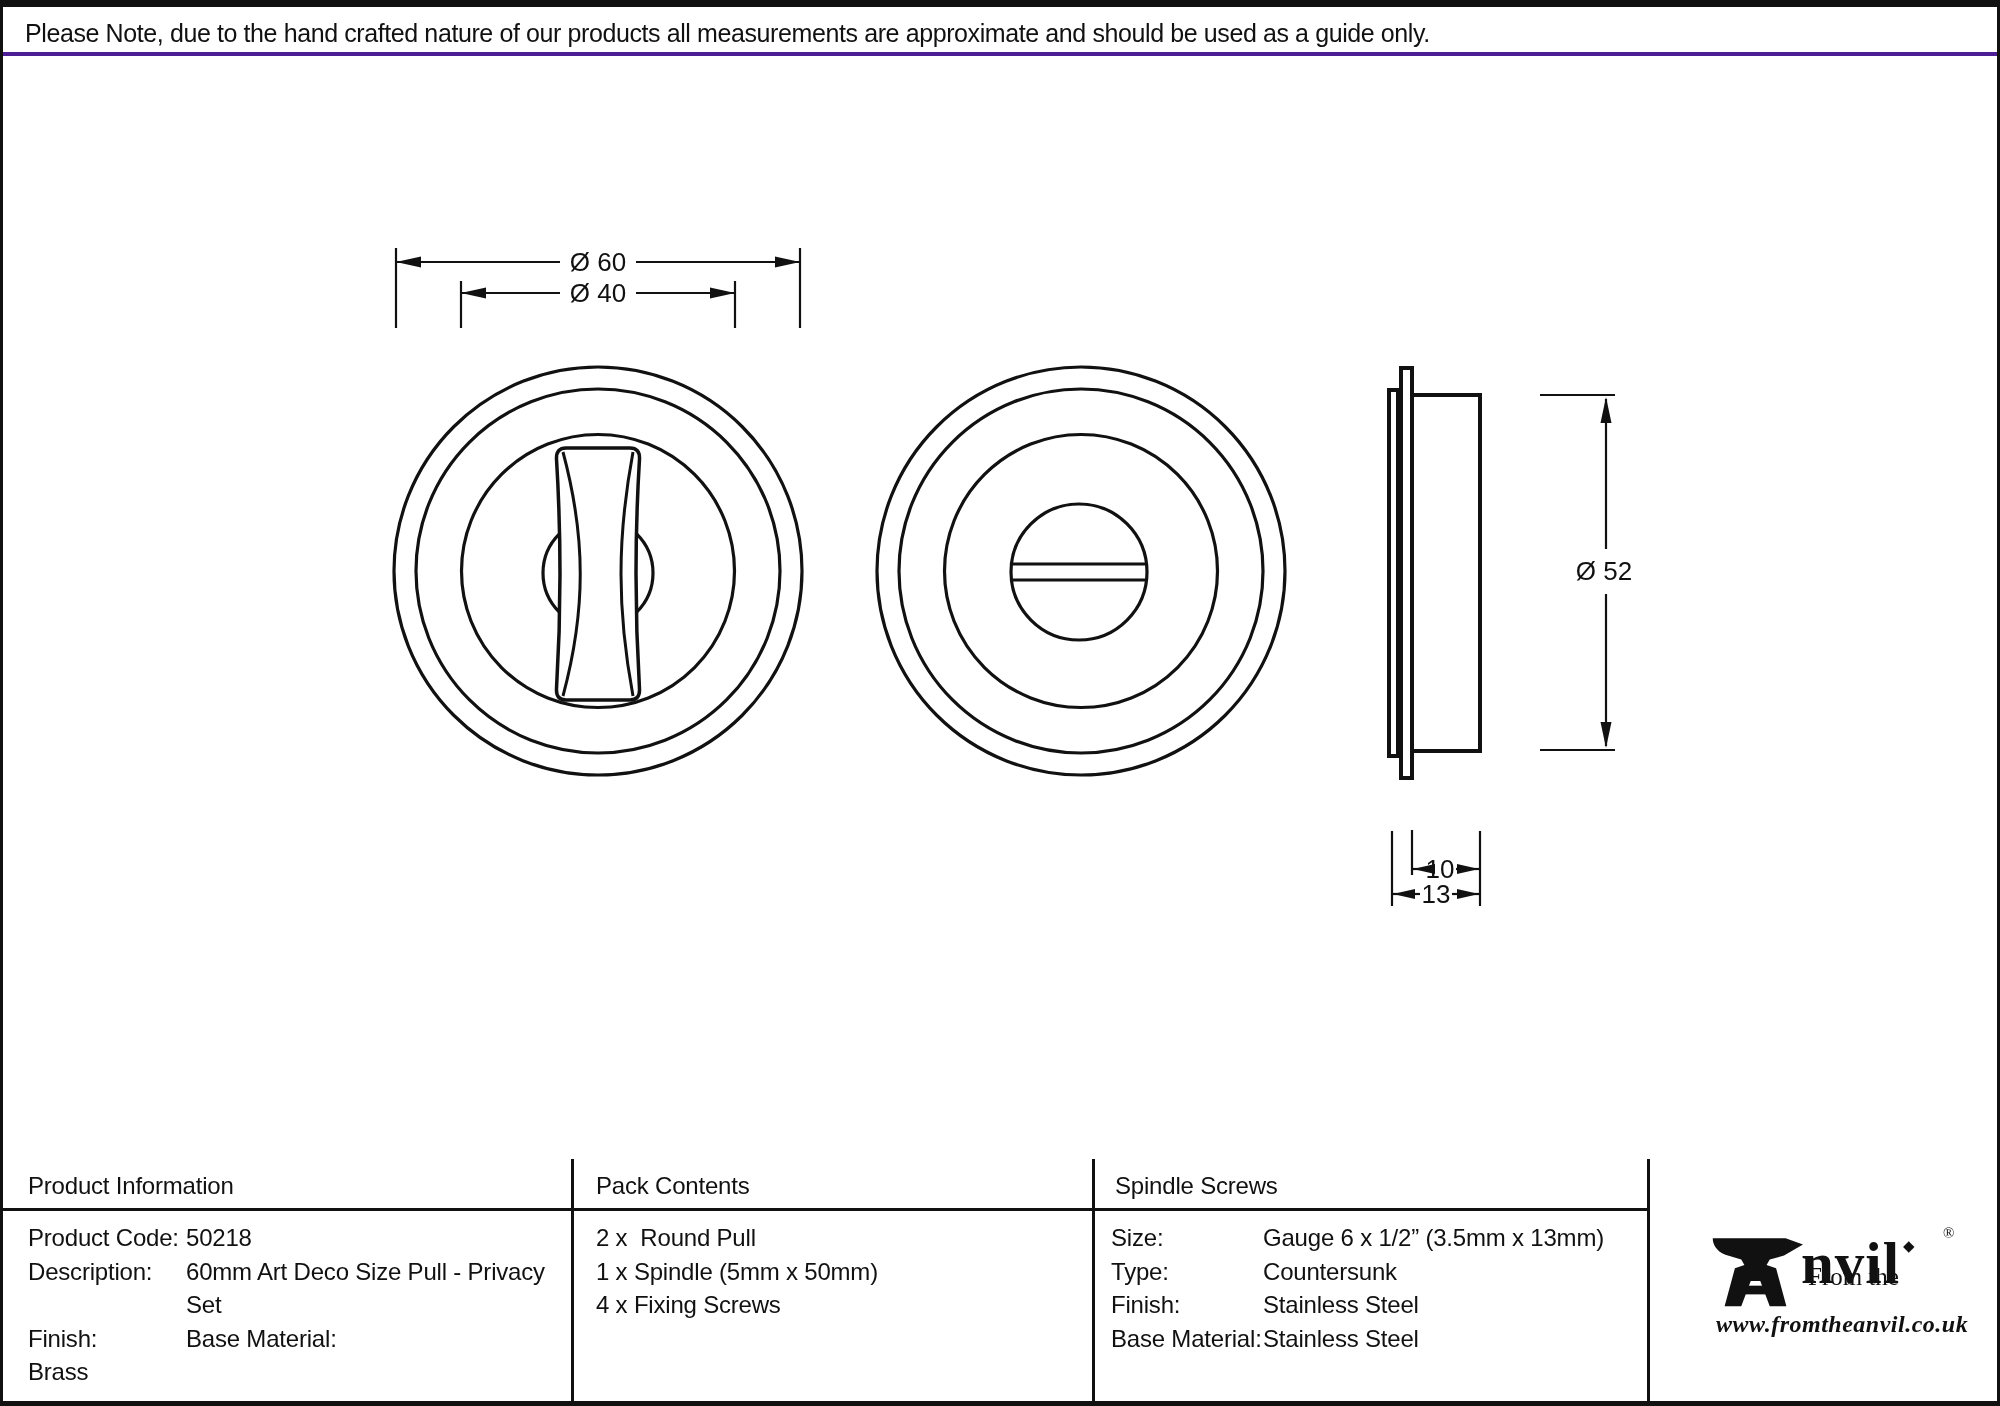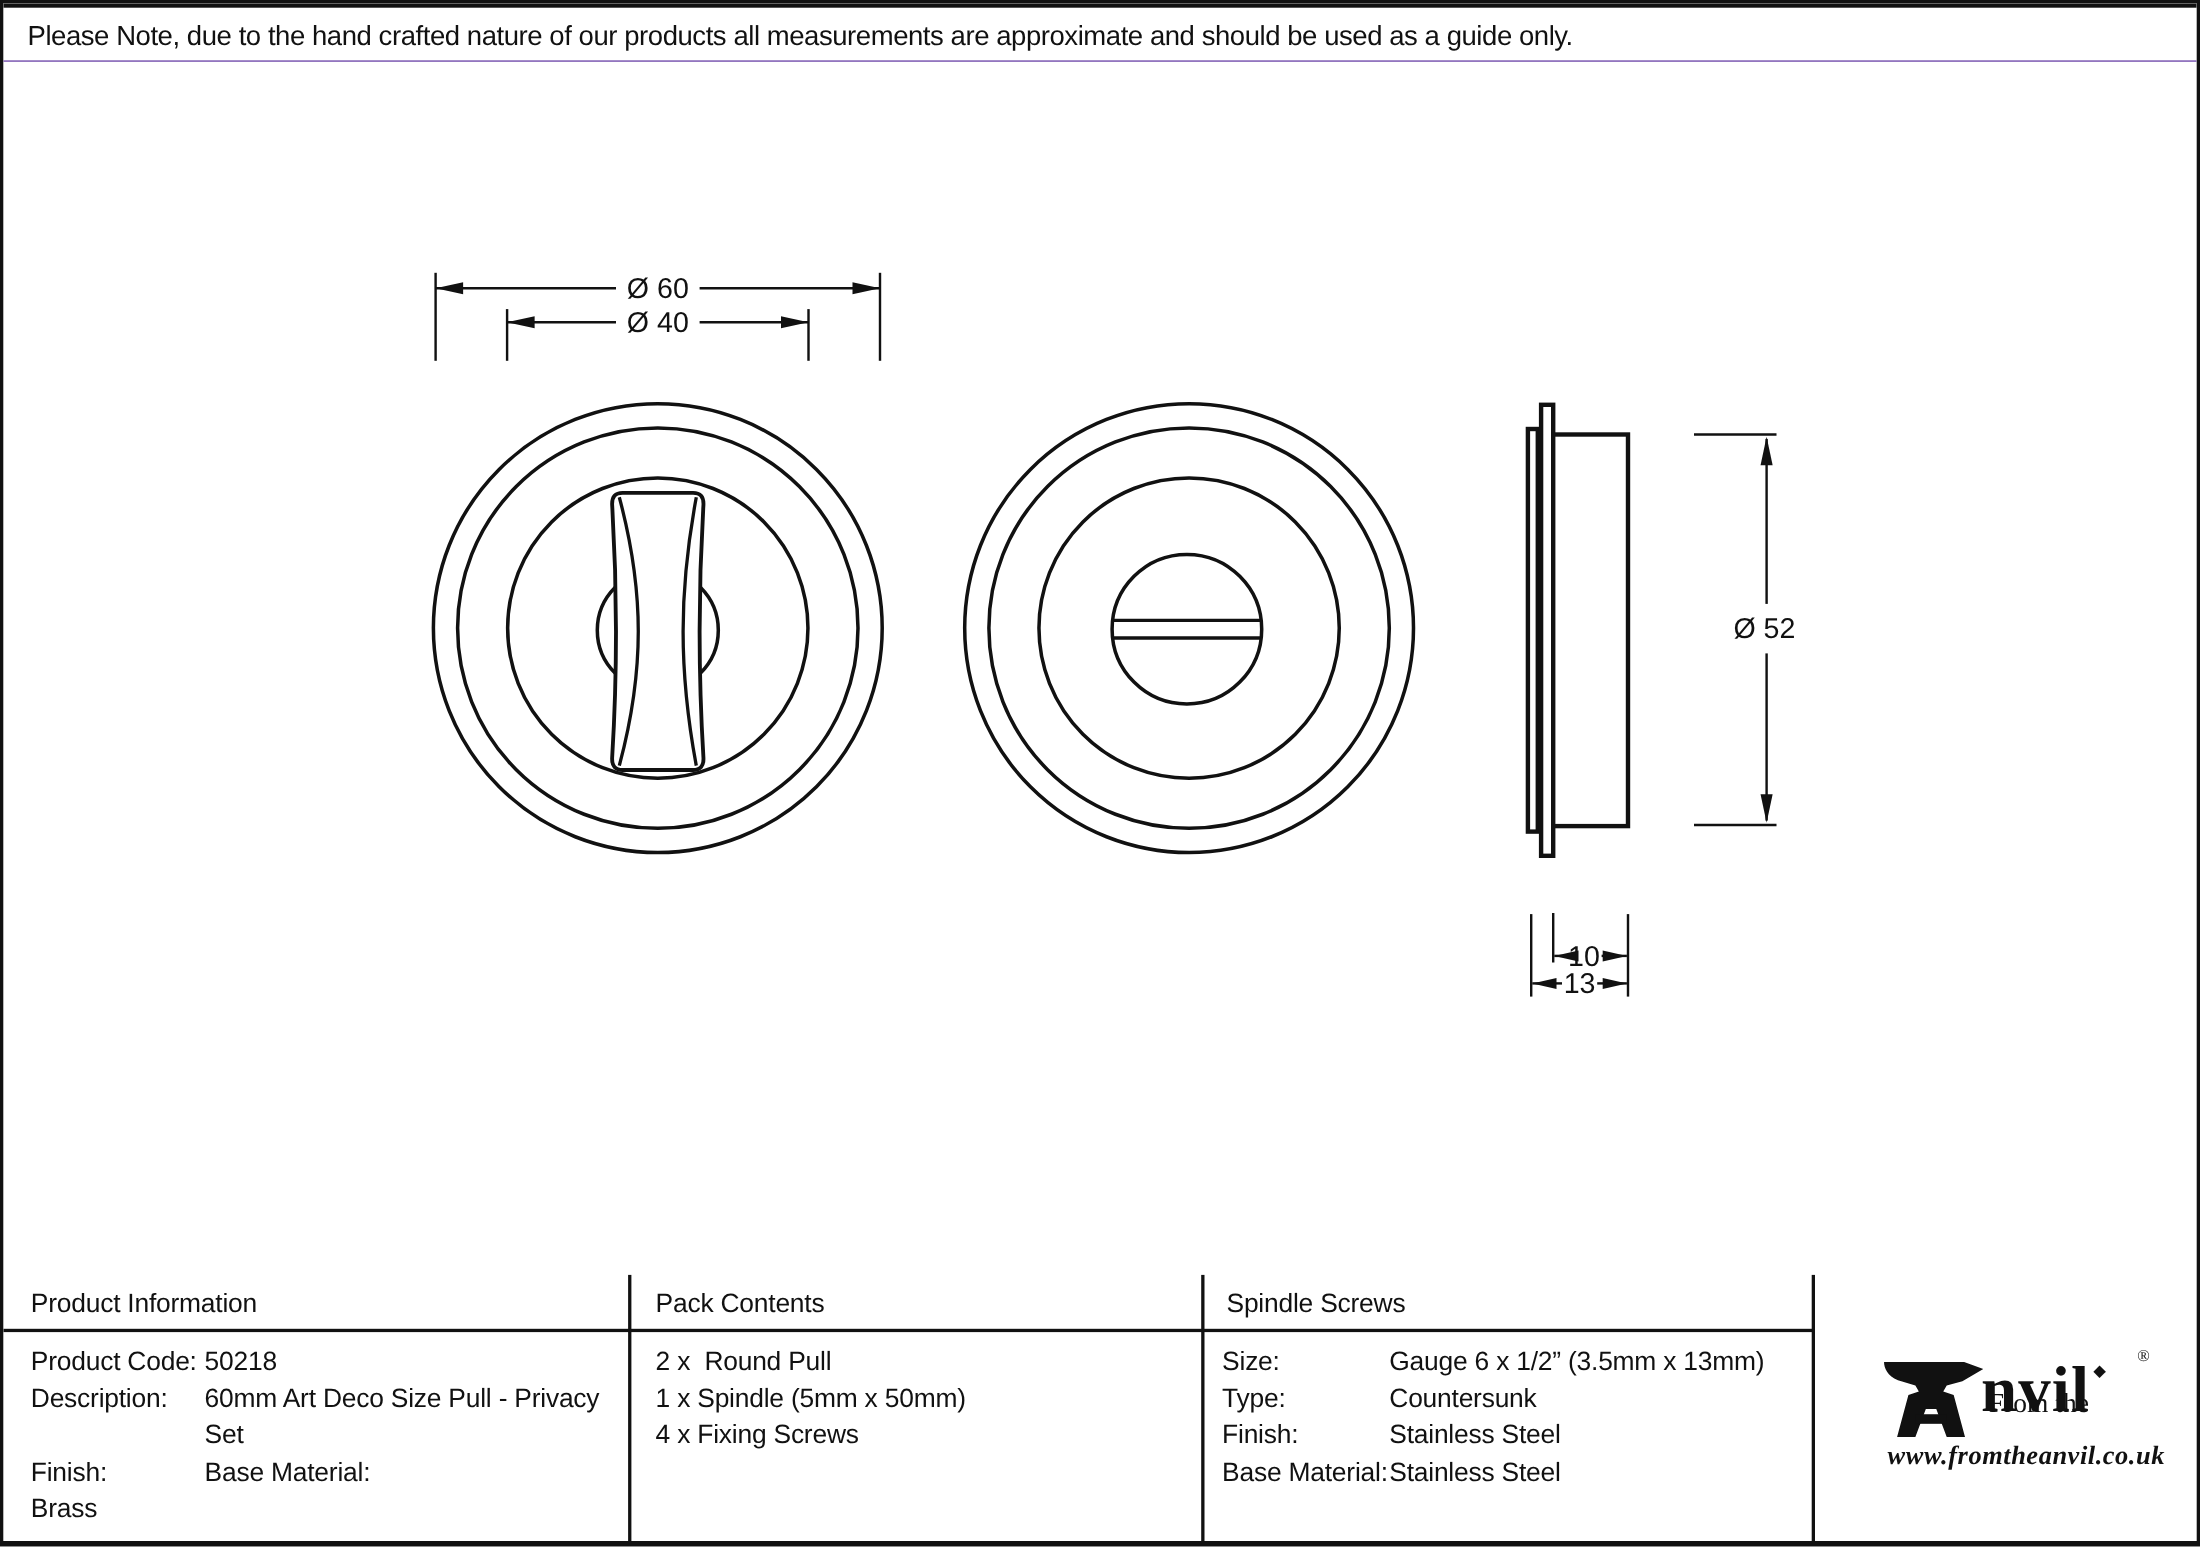--- a/index.html
+++ b/index.html
@@ -12,21 +12,21 @@
     box-sizing:border-box;
     font-family:"Liberation Sans", sans-serif;
     color:#111;
     overflow:hidden;
   }
   .drawing-svg{position:absolute;left:0;top:0;}
   .hline,.vline{position:absolute;background:#111;}
   
   .note-box{
     position:absolute;left:0;top:1103;width:1994px;height:53px;
-    border-top:4px solid #111;border-bottom:1px solid #4c1d95;
+    border-top:4px solid #111;border-bottom:4px solid #4c1d95;
     line-height:53px;
     font-size:25px;letter-spacing:-0.4px;
     padding-left:22px;box-sizing:border-box;
   }
   
   .col-header{
     position:absolute;top:1160px;height:45px;line-height:45px;
     font-size:24px;letter-spacing:-0.2px;
   }
   .col-body{position:absolute;font-size:24px;letter-spacing:-0.2px;line-height:33.5px;}

